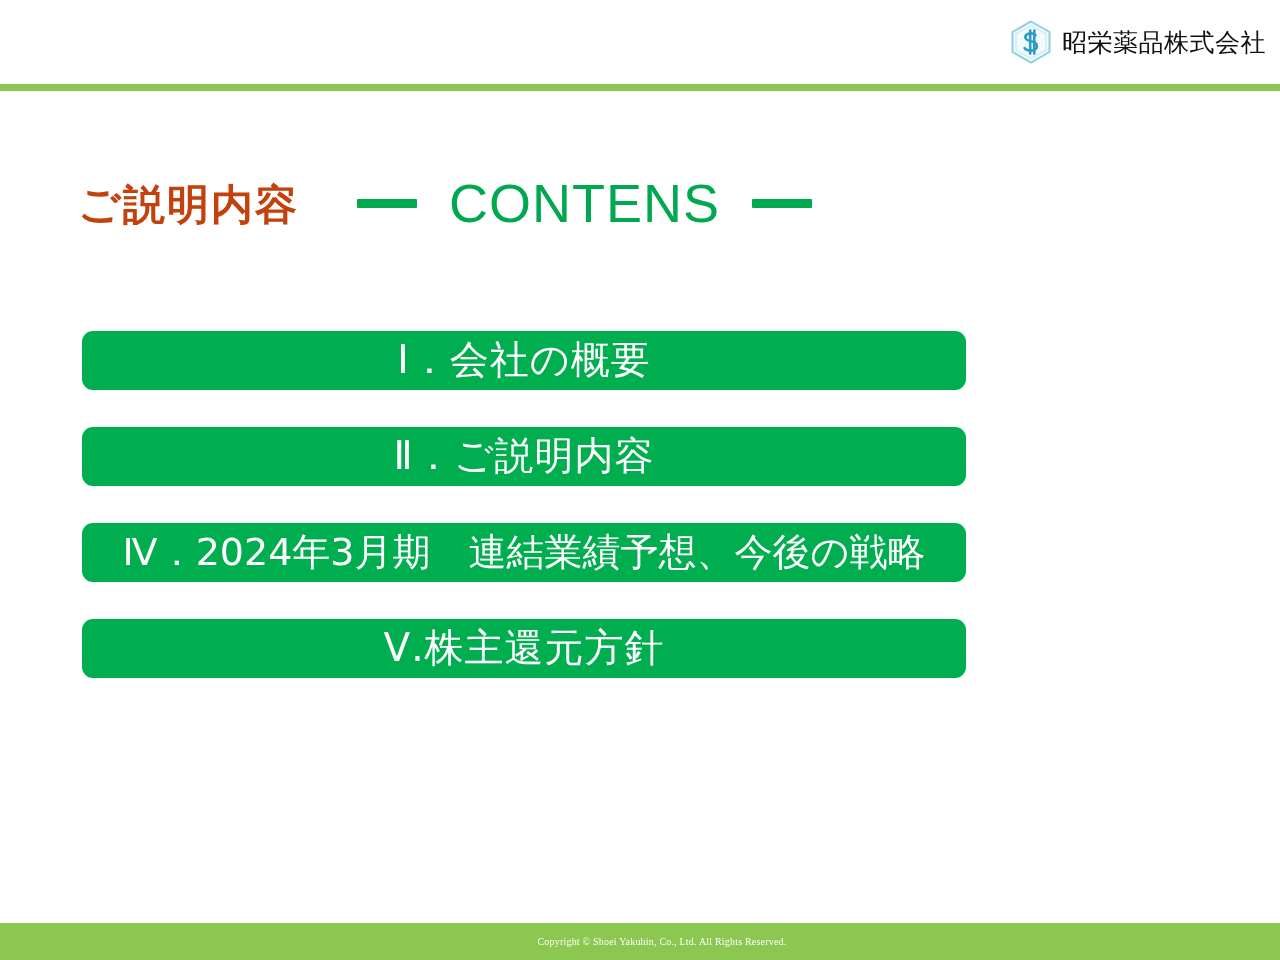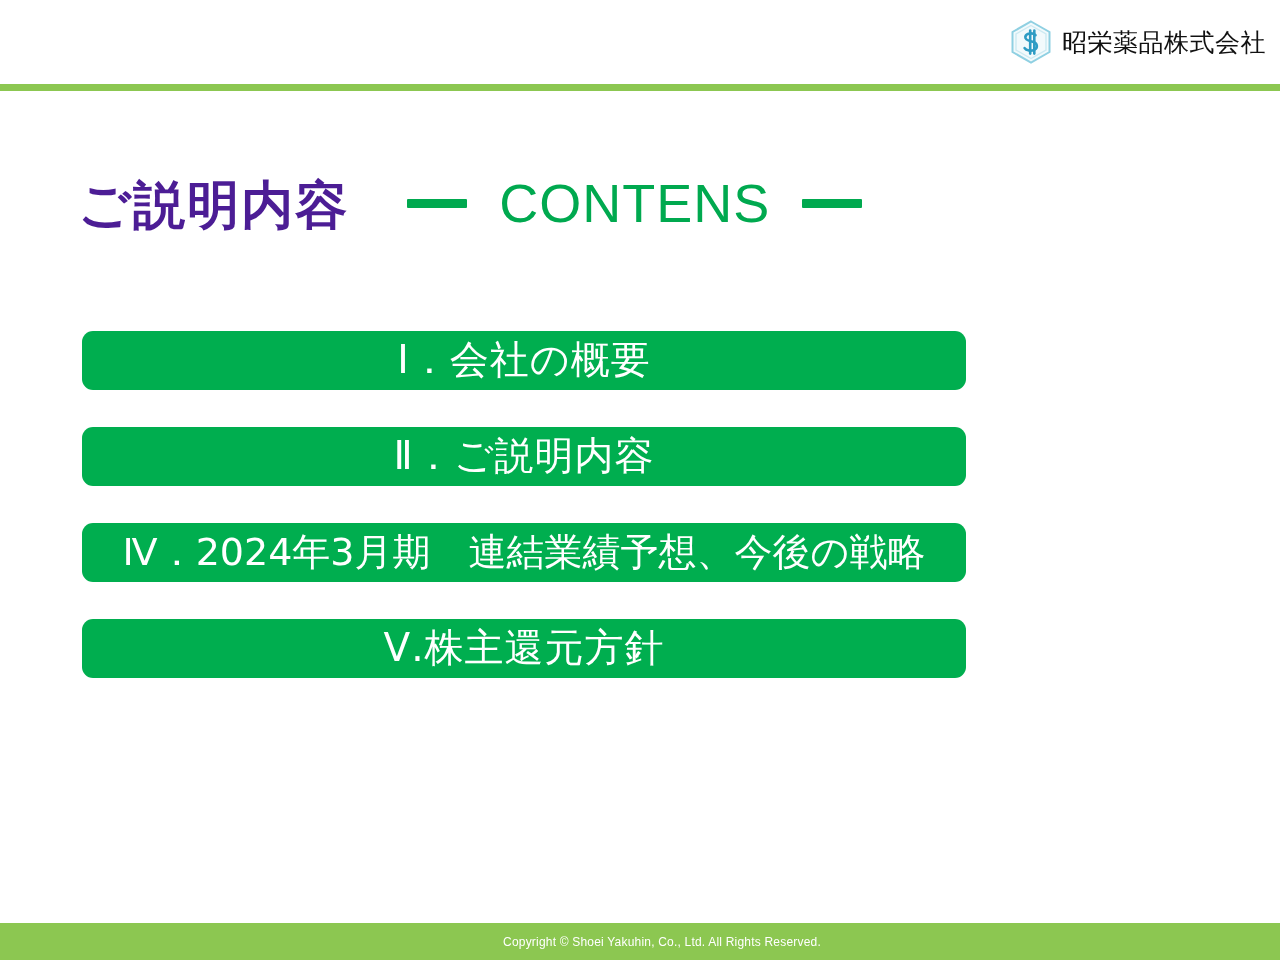--- a/index.html
+++ b/index.html
@@ -62,24 +62,24 @@
   .title-row {
     position: absolute;
     top: 176px;
     left: 78px;
     display: flex;
     align-items: center;
     gap: 0;
     white-space: nowrap;
   }
   .title-jp {
-    font-size: 52px;
+    font-size: 42px;
     line-height: 1;
     font-weight: bold;
-    color: #4c1d95;
+    color: #c2410c;
     letter-spacing: 2px;
     font-family: "DejaVu Sans", "Liberation Sans", sans-serif;
   }
   .title-en-wrap {
     display: flex;
     align-items: center;
     gap: 32px;
     margin-left: 58px;
     padding-bottom: 4px;
   }
@@ -140,24 +140,24 @@
     top: 923px;
     width: 1280px;
     height: 37px;
     background: #8CC751;
     display: flex;
     align-items: center;
     justify-content: center;
   }
   .footer-text {
     color: #ffffff;
-    font-size: 12px;
+    font-size: 10px;
     line-height: 1;
     letter-spacing: 0.2px;
-    font-family: Liberation Sans, sans-serif;
+    font-family: Liberation Serif, serif;
     margin-left: 44px;
   }
 </style>
 </head>
 <body>
 
 <div class="slide-header">
   <div class="brand">
     <svg class="brand-logo" viewBox="0 0 42 44" aria-hidden="true">
       <polygon points="21,1.5 39.5,12 39.5,32 21,42.5 2.5,32 2.5,12" fill="#F2FAFC" stroke="#8FD0E2" stroke-width="2"></polygon>

